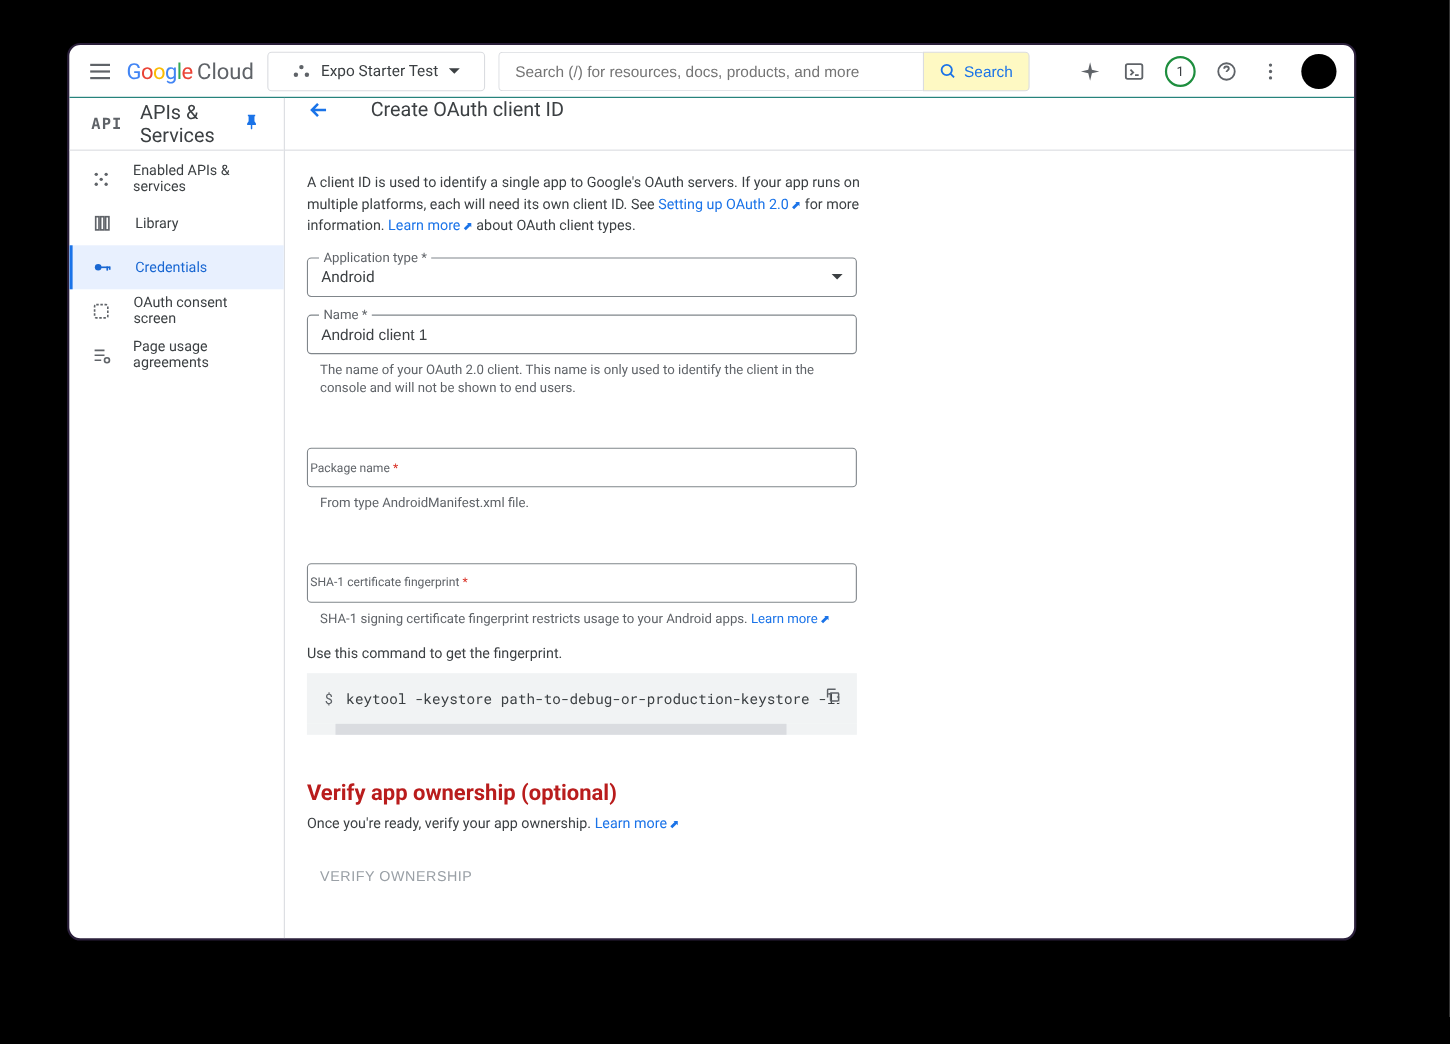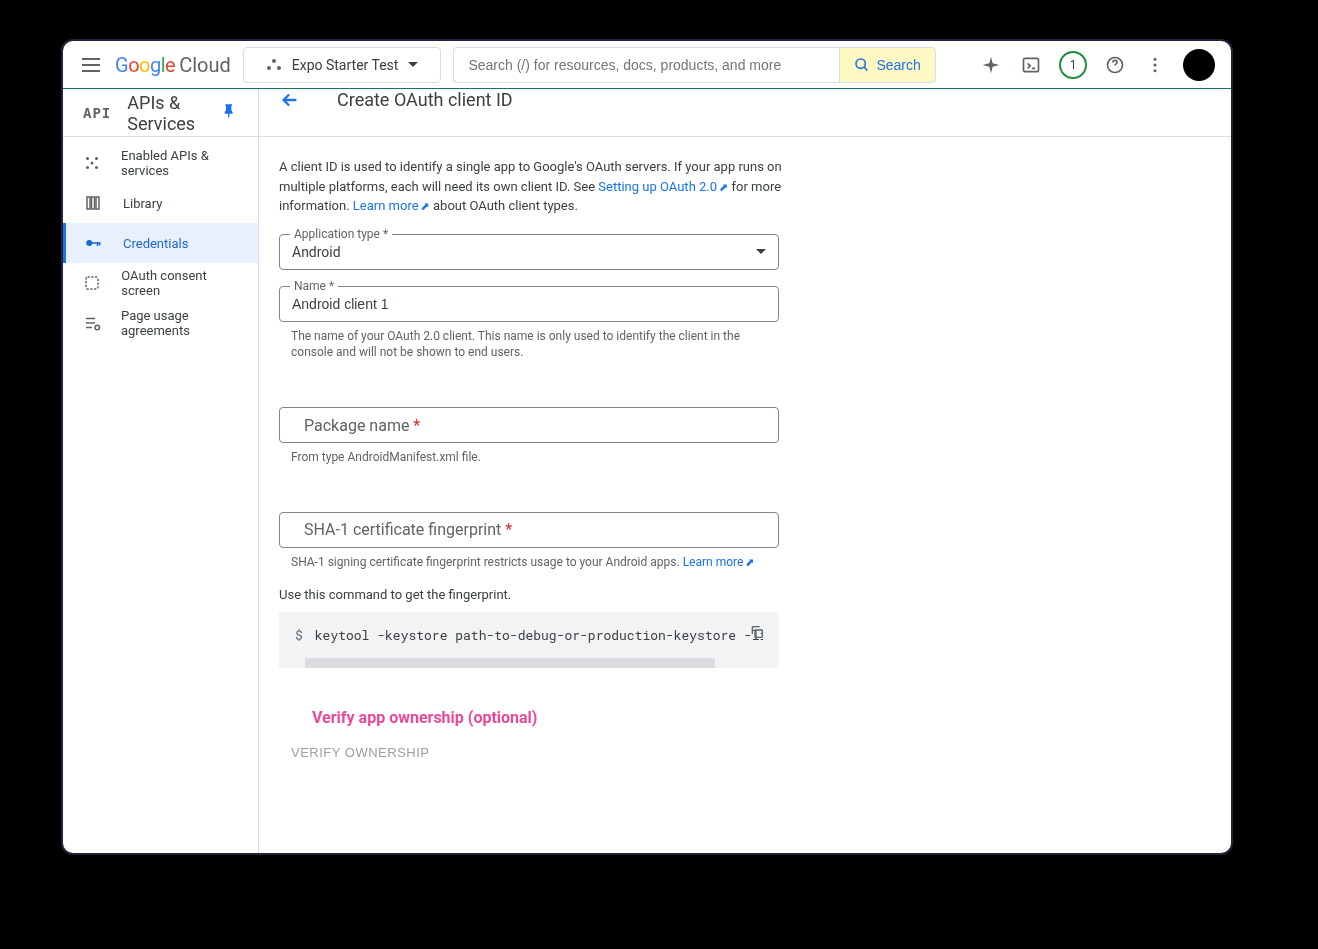--- a/index.html
+++ b/index.html
@@ -39,32 +39,32 @@
 .main-title { font-size: 18px; color: #3c4043; }
 .main-content { padding: 20px 20px 40px 20px; max-width: 560px; }
 .intro { font-size: 13px; line-height: 1.5; color: #3c4043; margin-bottom: 18px; }
 .link { color: #1a73e8; text-decoration: none; }
 .ext-icon { font-size: 11px; margin-left: 2px; }
 .field-group { margin-bottom: 16px; }
 .field-outline { position: relative; border: 1px solid #80868b; border-radius: 4px; padding: 0 12px; height: 36px; display: flex; align-items: center; width: 500px; }
 .field-outline.select { justify-content: space-between; cursor: pointer; }
 .field-label { position: absolute; top: -8px; left: 10px; background: #fff; padding: 0 4px; font-size: 12px; color: #5f6368; }
 .field-input { border: none; outline: none; width: 100%; font-size: 14px; color: #3c4043; background: transparent; }
-.placeholder-label { position: absolute; left: 24px; color: #5f6368; font-size: 16px; pointer-events: none; text-align: right; }
+.placeholder-label { position: absolute; left: 2px; color: #5f6368; font-size: 11px; pointer-events: none; text-align: right; }
 .helper { font-size: 12px; color: #5f6368; margin-top: 6px; padding: 0 12px; line-height: 1.4; width: 500px; }
 .asterisk { color: #d93025; }
 .field-gap { height: 30px; }
 .section-label { font-size: 13px; color: #3c4043; margin-bottom: 10px; }
 .code-block { background: #f1f3f4; padding: 14px 16px; font-family: 'Roboto Mono', monospace; font-size: 13px; display: flex; align-items: flex-start; gap: 12px; width: 500px; position: relative; }
 .code-block .prompt { color: #5f6368; }
 .code-block .cmd { color: #3c4043; flex: 1; white-space: nowrap; overflow: hidden; }
 .copy-icon { position: absolute; right: 14px; top: 12px; cursor: pointer; color: #5f6368; }
 .scroll-track { height: 10px; background: #f1f3f4; width: 500px; position: relative; }
 .scroll-thumb { position: absolute; left: 26px; width: 410px; height: 10px; background: #dadce0; }
-.section-title { font-size: 16px; color: #ec4899; margin-top: 40px; margin-bottom: 10px; margin-left: 33px; }
+.section-title { font-size: 20px; color: #b91c1c; margin-top: 40px; margin-bottom: 10px; }
 .section-desc { font-size: 13px; color: #3c4043; margin-bottom: 24px; }
 .flat-btn { border: none; background: none; color: #9aa0a6; font-size: 13px; font-weight: 500; letter-spacing: 0.5px; padding: 8px 12px; cursor: default; }
 .dropdown-arrow { border-left: 5px solid transparent; border-right: 5px solid transparent; border-top: 5px solid #3c4043; }
 .main::-webkit-scrollbar { width: 10px; }
 .main::-webkit-scrollbar-thumb { background: #dadce0; border-radius: 5px; }
 </style>
 </head>
 <body>
 
 <div class="outer-frame">
@@ -254,17 +254,20 @@
                 <rect x="9" y="9" width="11" height="11" rx="1"></rect>
                 <path d="M5 15V5a1 1 0 011-1h10"></path>
               </svg>
           </span>
         </div>
         <div class="scroll-track">
             <div class="scroll-thumb"></div>
           </div>
 
         <h2 class="section-title">Verify app ownership (optional)</h2>
+        <p class="section-desc">
+          <span>Once you're ready, verify your app ownership. </span><a href="#" class="link"><span>Learn more</span><span class="ext-icon">⬈</span></a>
+        </p>
         <button class="flat-btn">VERIFY OWNERSHIP</button>
       </div>
     </div>
   </div>
 </div>
 
 </body></html>

